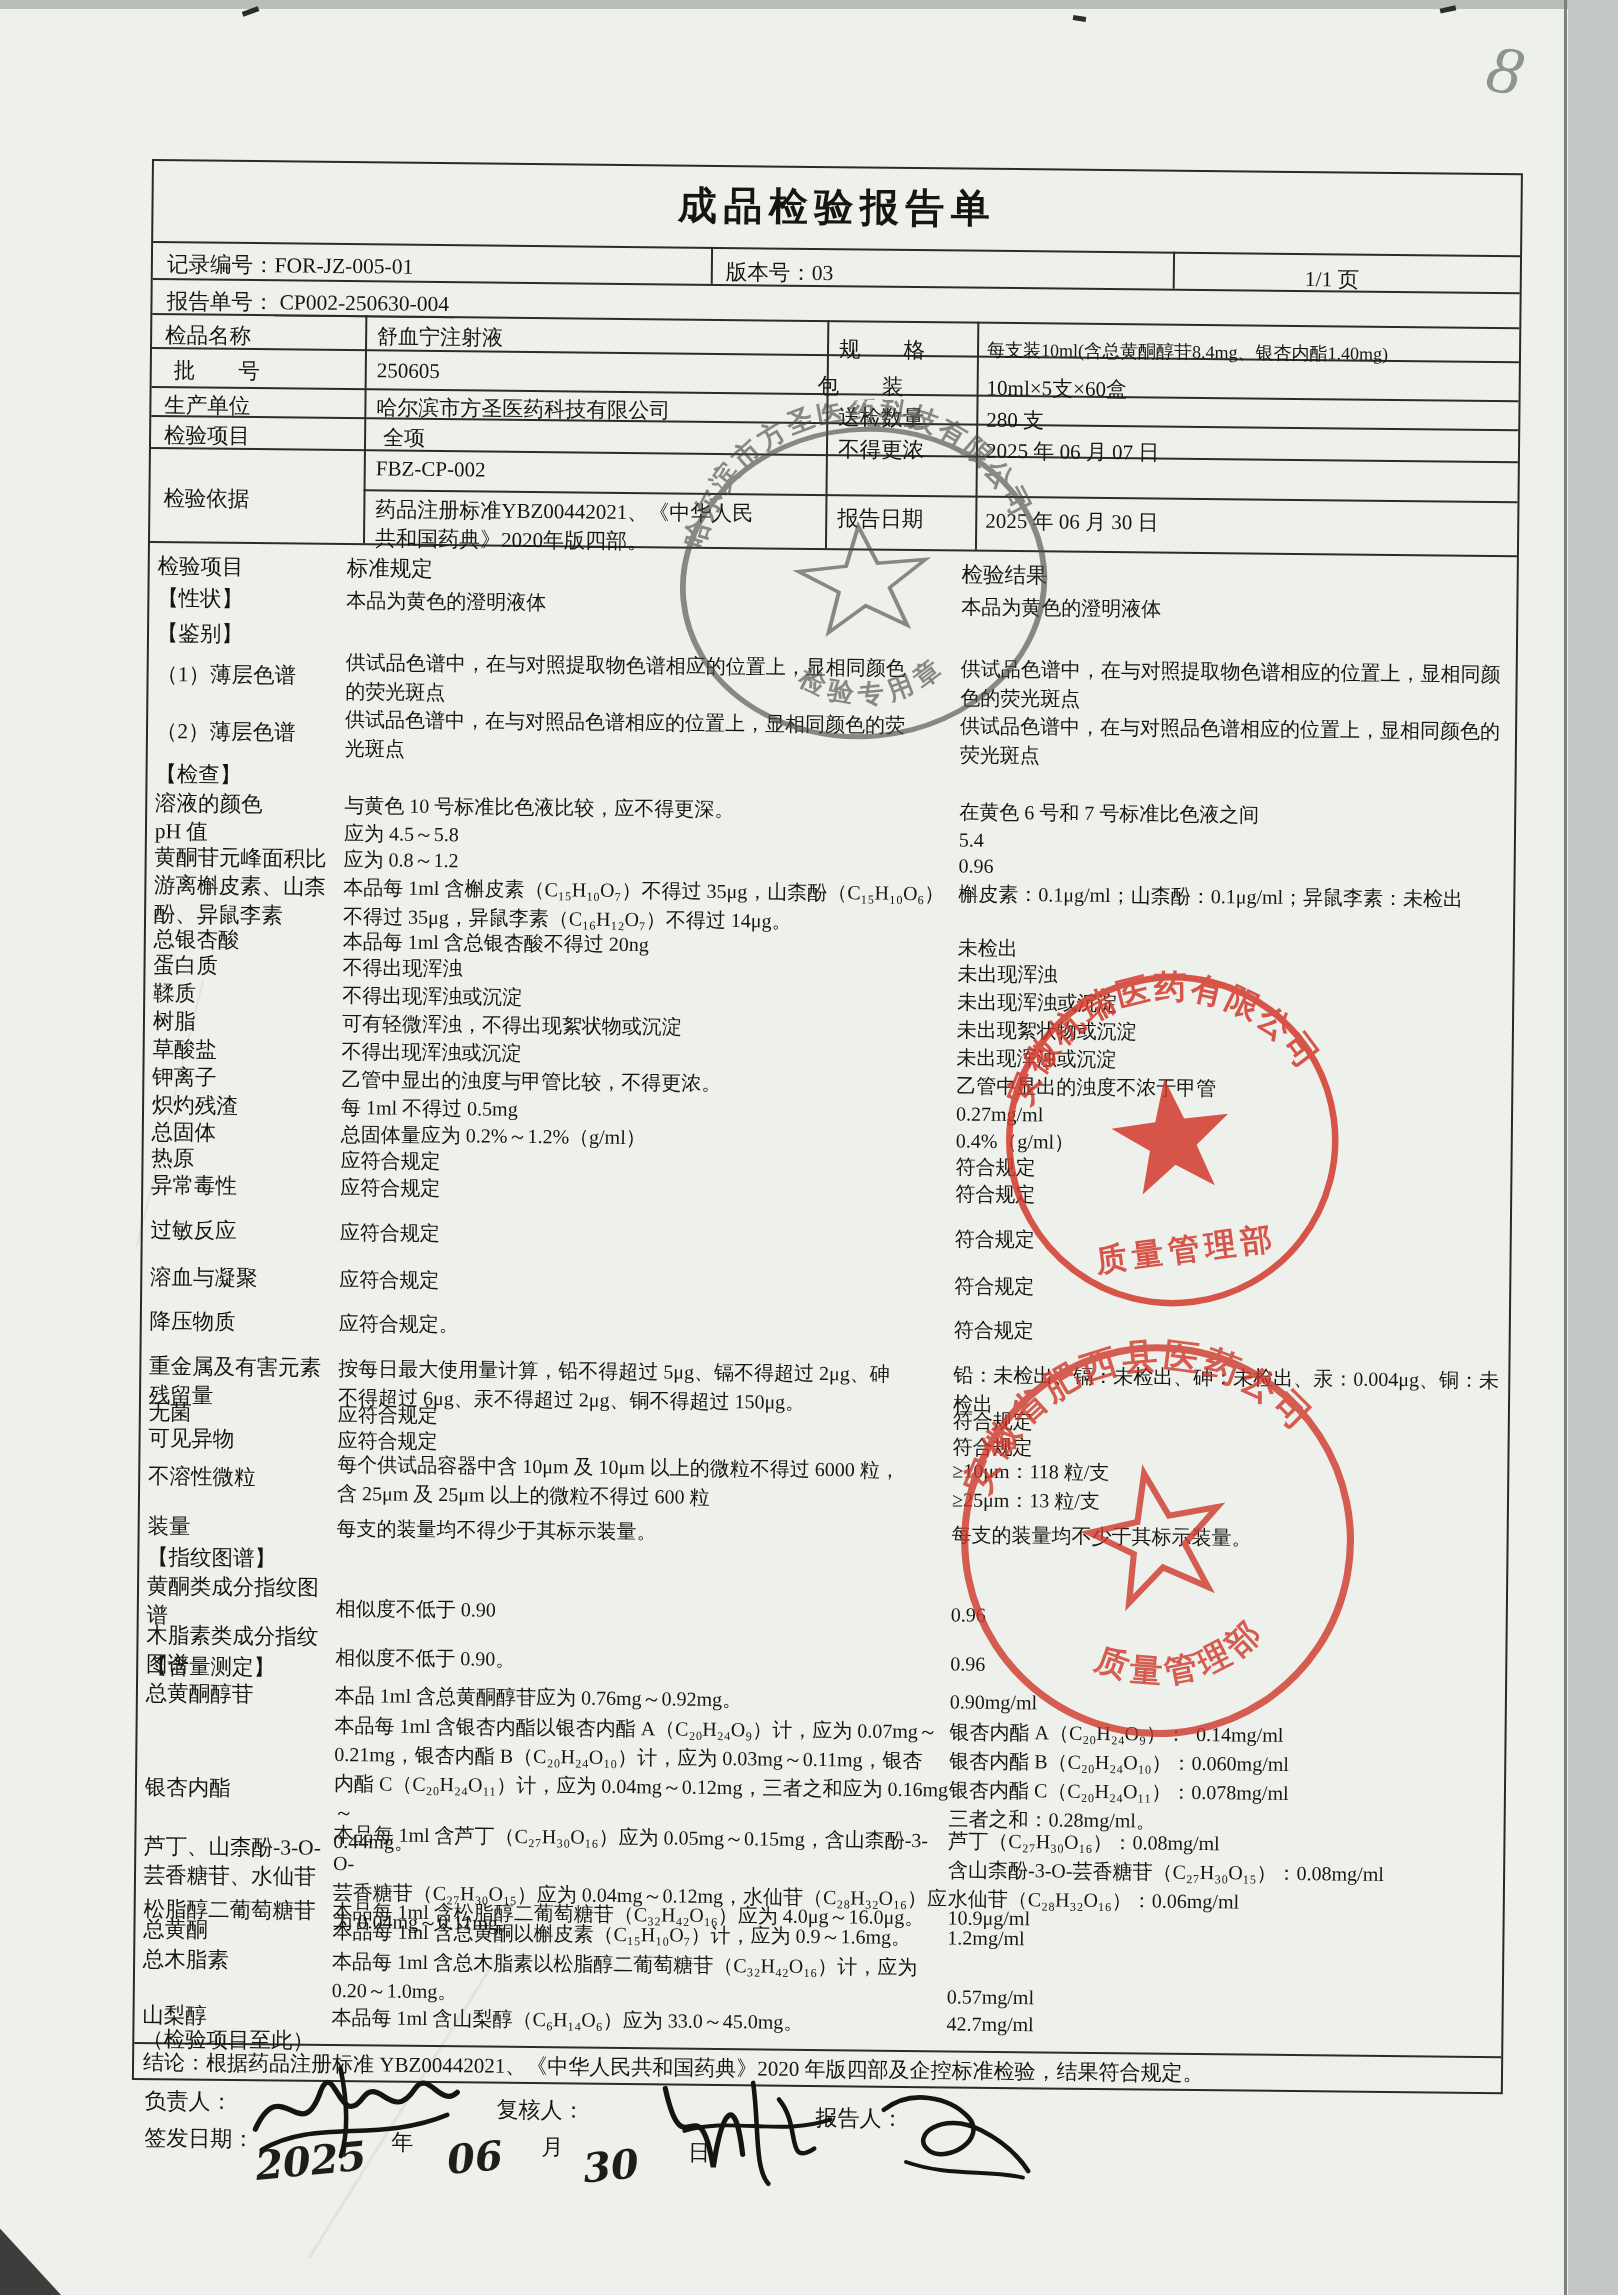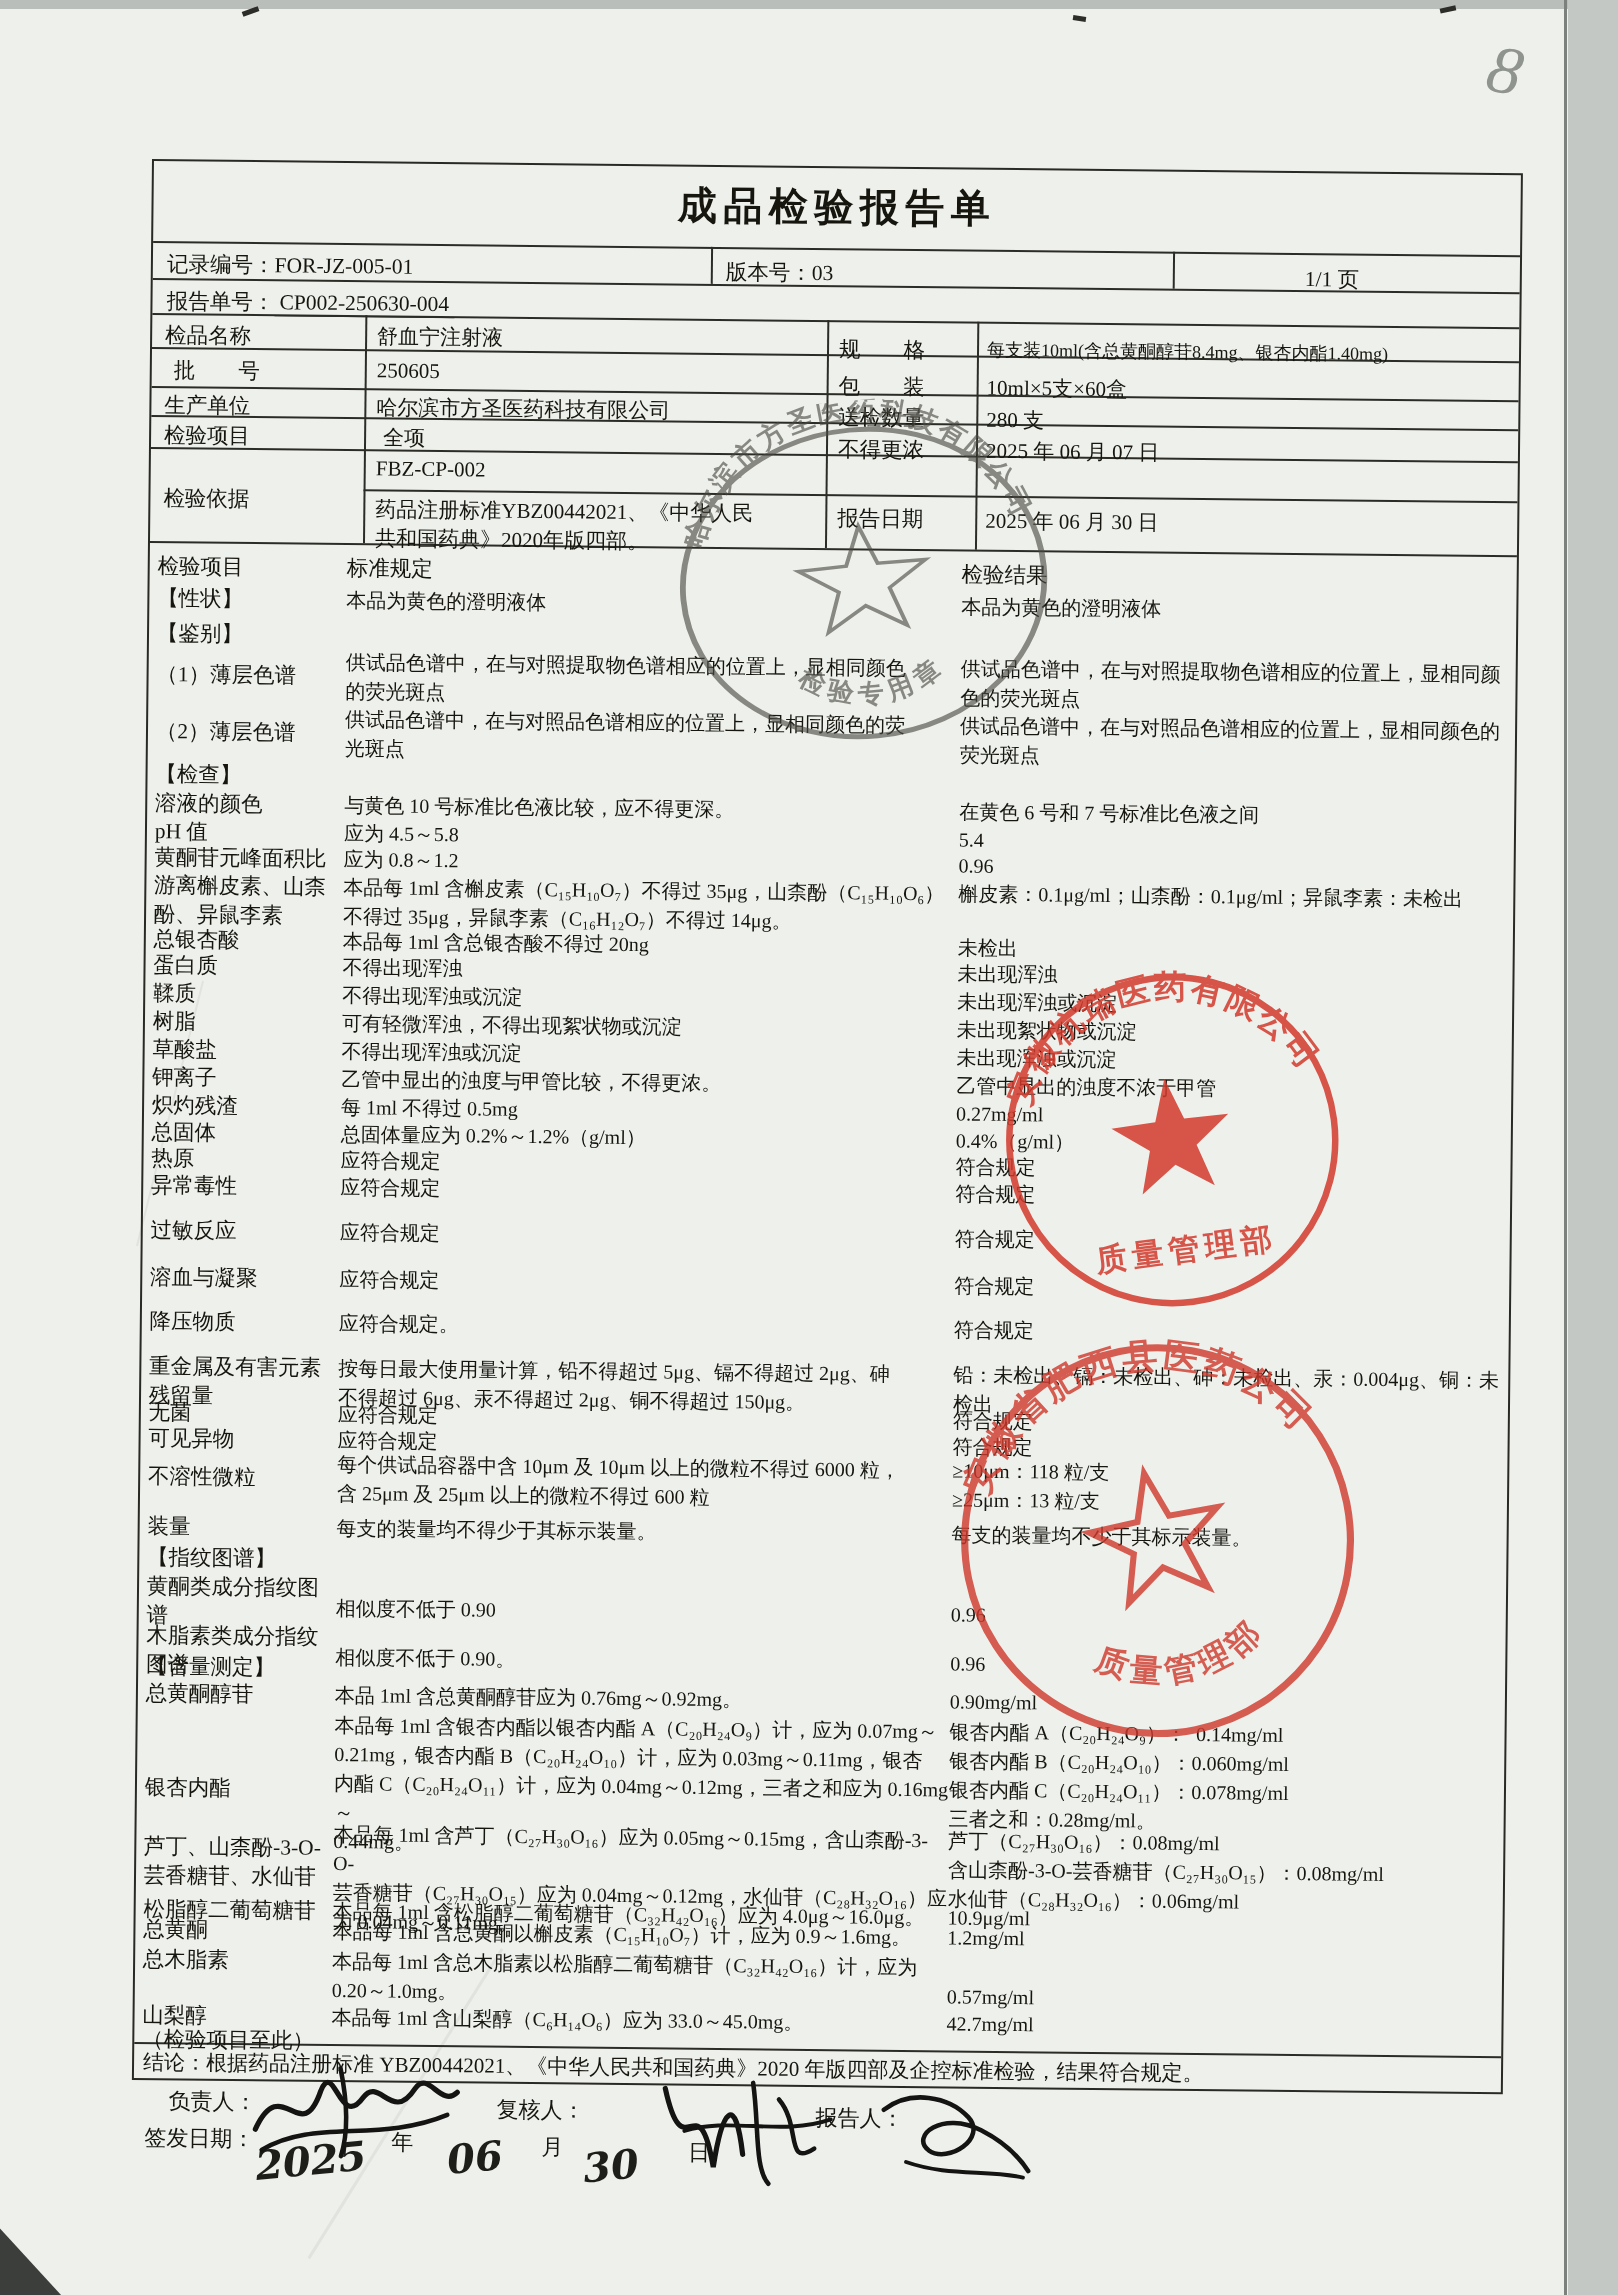--- a/index.html
+++ b/index.html
@@ -91,21 +91,21 @@
       <span>报告单号：</span><span class="under">CP002-250630-004</span>
     </div>
 
     <div class="t-meta lab" style="left:13px;top:159px;">检品名称</div>
     <div class="t-meta val" style="left:225px;top:159px;">舒血宁注射液</div>
     <div class="t-meta lab" style="left:687px;top:166px;text-align:center;">规　　格</div>
     <div class="t-meta val nowrap" style="left:835px;top:168px;">每支装10ml(含总黄酮醇苷8.4mg、银杏内酯1.40mg)</div>
 
     <div class="t-meta lab" style="left:22px;top:194px;">批　　号</div>
     <div class="t-meta val" style="left:225px;top:195px;">250605</div>
-    <div class="t-meta lab" style="left:687px;top:203px;">包　　装</div>
+    <div class="t-meta lab" style="left:666px;top:203px;">包　　装</div>
     <div class="t-meta val" style="left:835px;top:204px;">10ml×5支×60盒</div>
 
     <div class="t-meta lab" style="left:13px;top:229px;">生产单位</div>
     <div class="t-meta val" style="left:225px;top:230px;">哈尔滨市方圣医药科技有限公司</div>
     <div class="t-meta lab" style="left:687px;top:234px;">送检数量</div>
     <div class="t-meta val" style="left:835px;top:236px;">280 支</div>
 
     <div class="t-meta lab" style="left:13px;top:259px;">检验项目</div>
     <div class="t-meta val" style="left:232px;top:260px;">全项</div>
     <div class="t-meta lab" style="left:687px;top:266px;">不得更浓</div>
@@ -382,21 +382,21 @@
   <div class="trow" style="top: 1864px;">
     <div class="c-item">（检验项目至此）</div>
     <div class="c-std"></div>
     <div class="c-res"></div>
   </div>
 </div>
 
     <div class="concl">结论：根据药品注册标准 YBZ00442021、《中华人民共和国药典》2020 年版四部及企控标准检验，结果符合规定。</div>
   </div>
 
-  <div class="sigline" style="left:13px;top:1927px;margin-left:24px;">负责人：</div>
+  <div class="sigline" style="left:13px;top:1927px;">负责人：</div>
   <div class="sigline" style="left:365px;top:1932px;">复核人：</div>
   <div class="sigline" style="left:684px;top:1937px;">报告人：</div>
   <div class="sigline" style="left:13px;top:1964px;">签发日期：</div>
   <div class="sigline" style="left:260px;top:1966px;">年</div>
   <div class="sigline" style="left:410px;top:1969px;">月</div>
   <div class="sigline" style="left:557px;top:1973px;">日</div>
   <div class="hand" style="left:124px;top:1976px;">2025</div>
   <div class="hand" style="left:316px;top:1971px;">06</div>
   <div class="hand" style="left:452px;top:1978px;">30</div>
 

